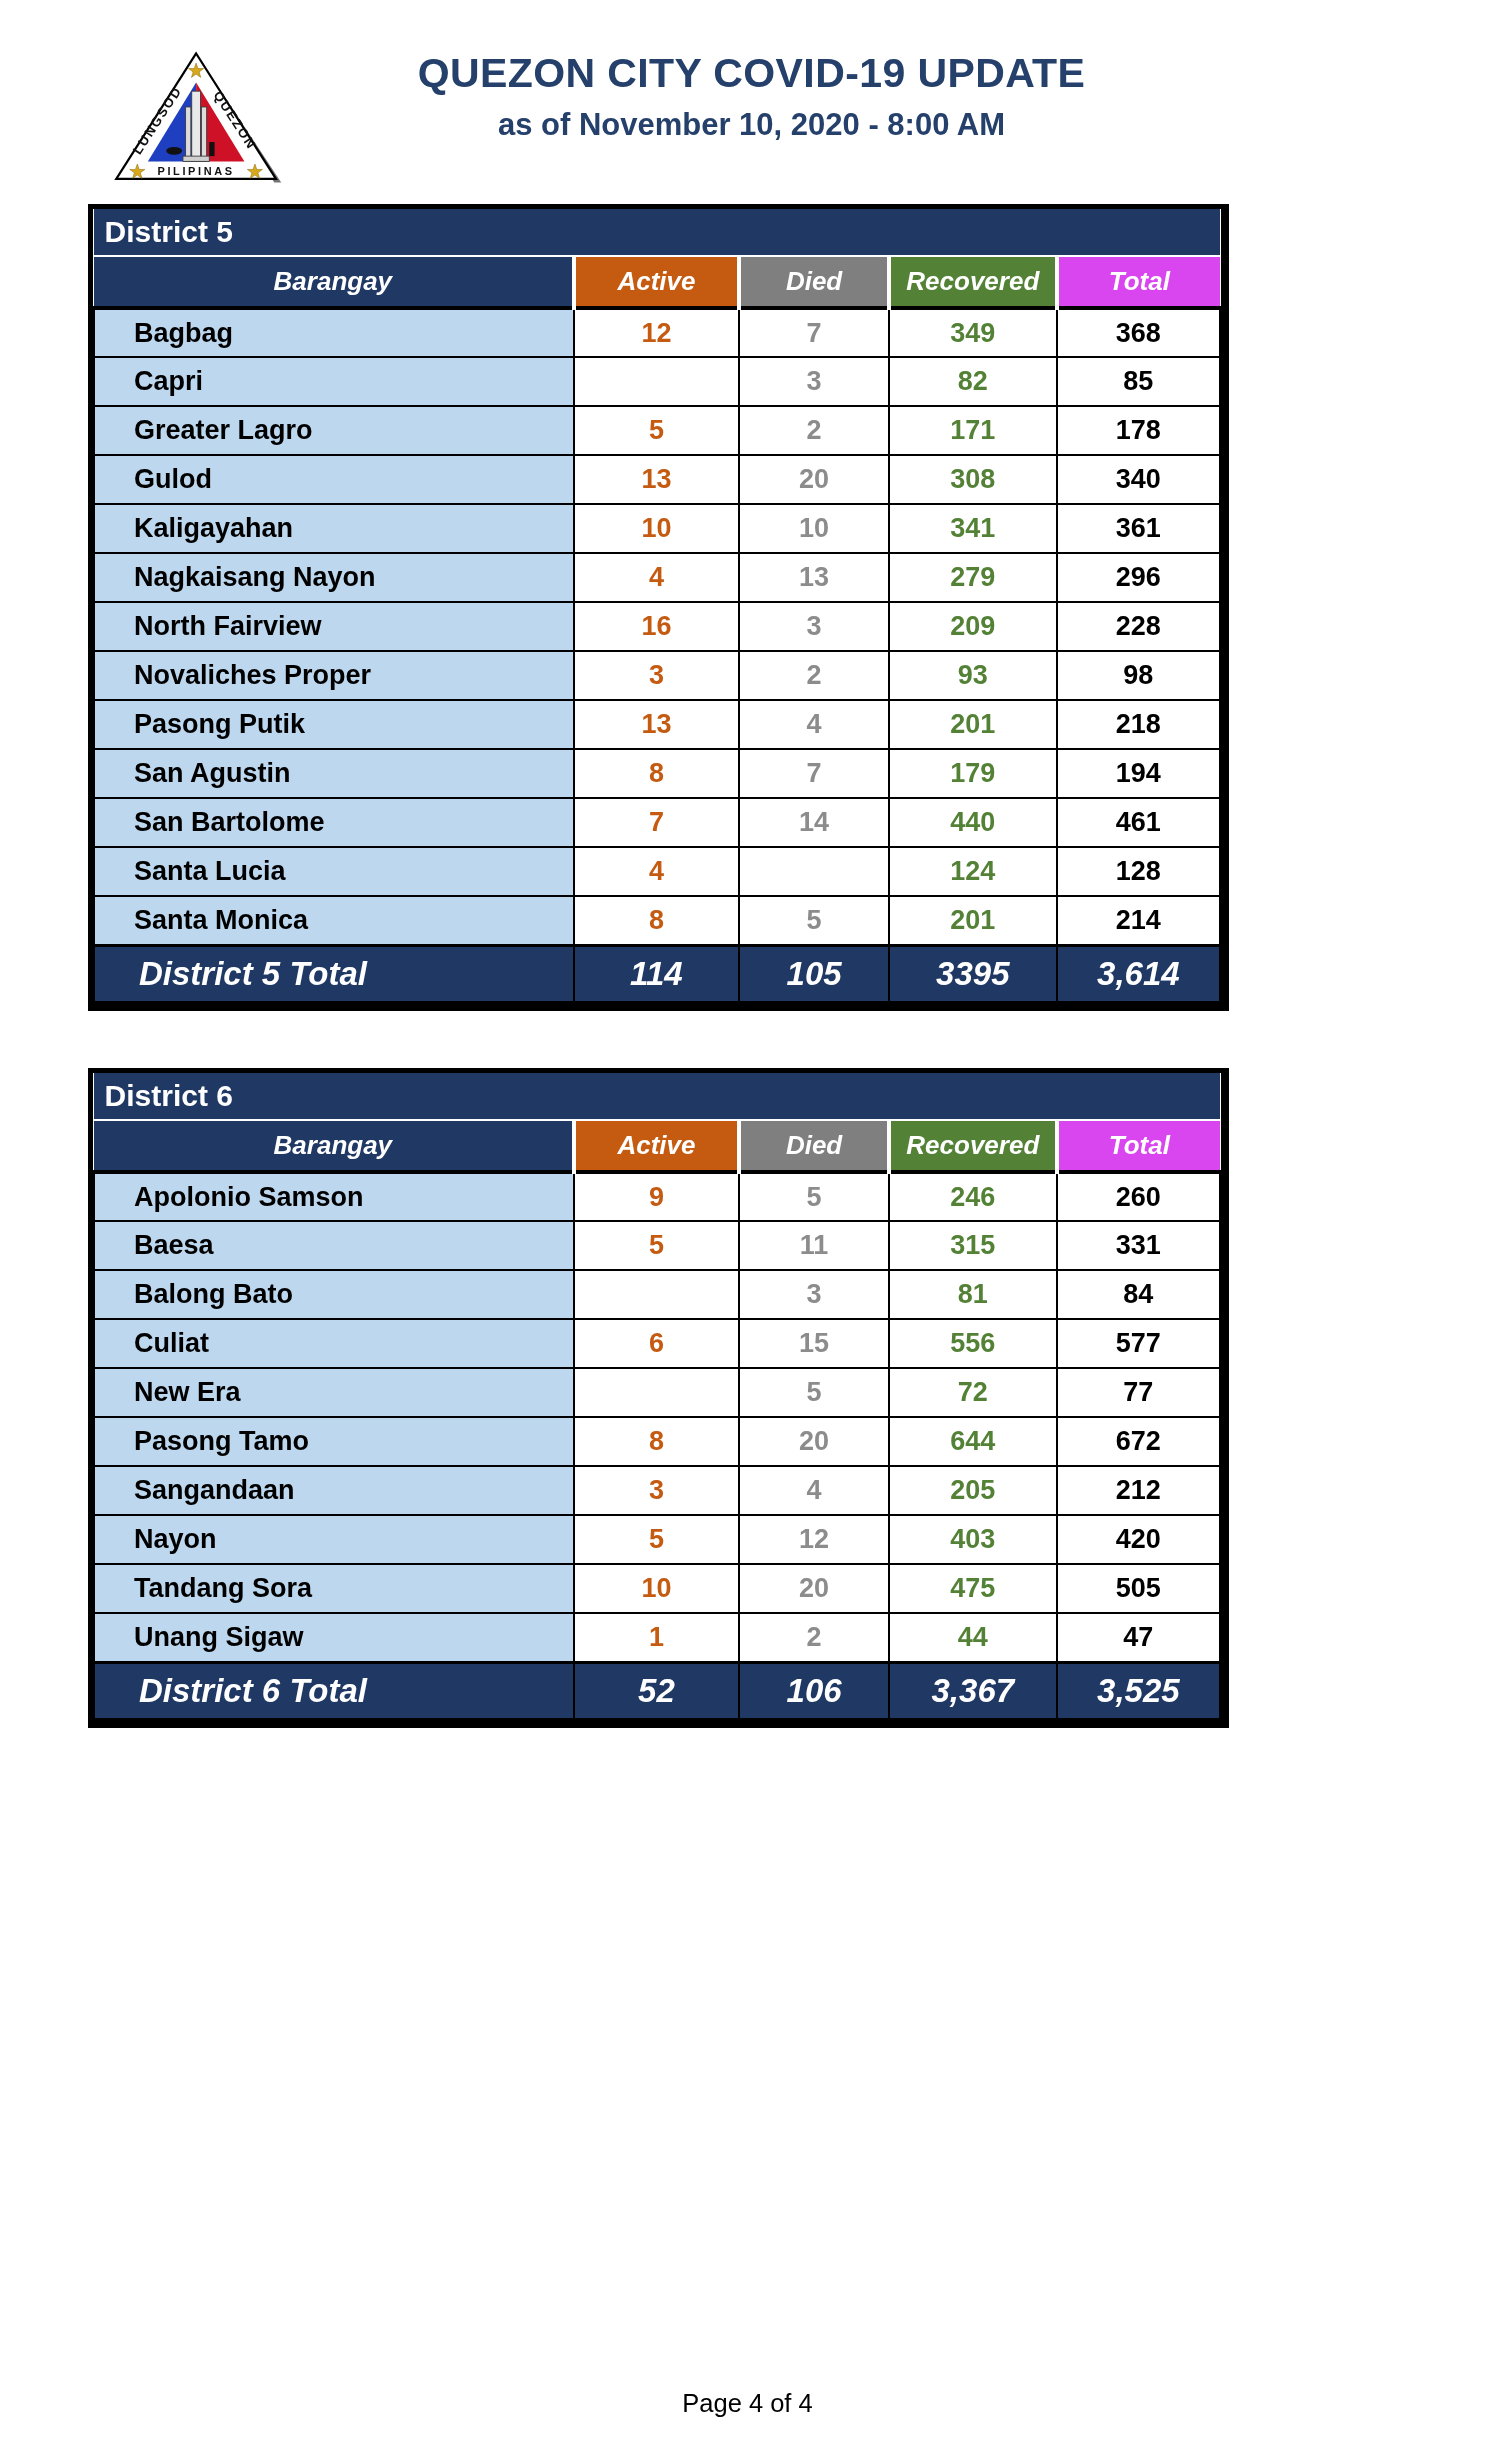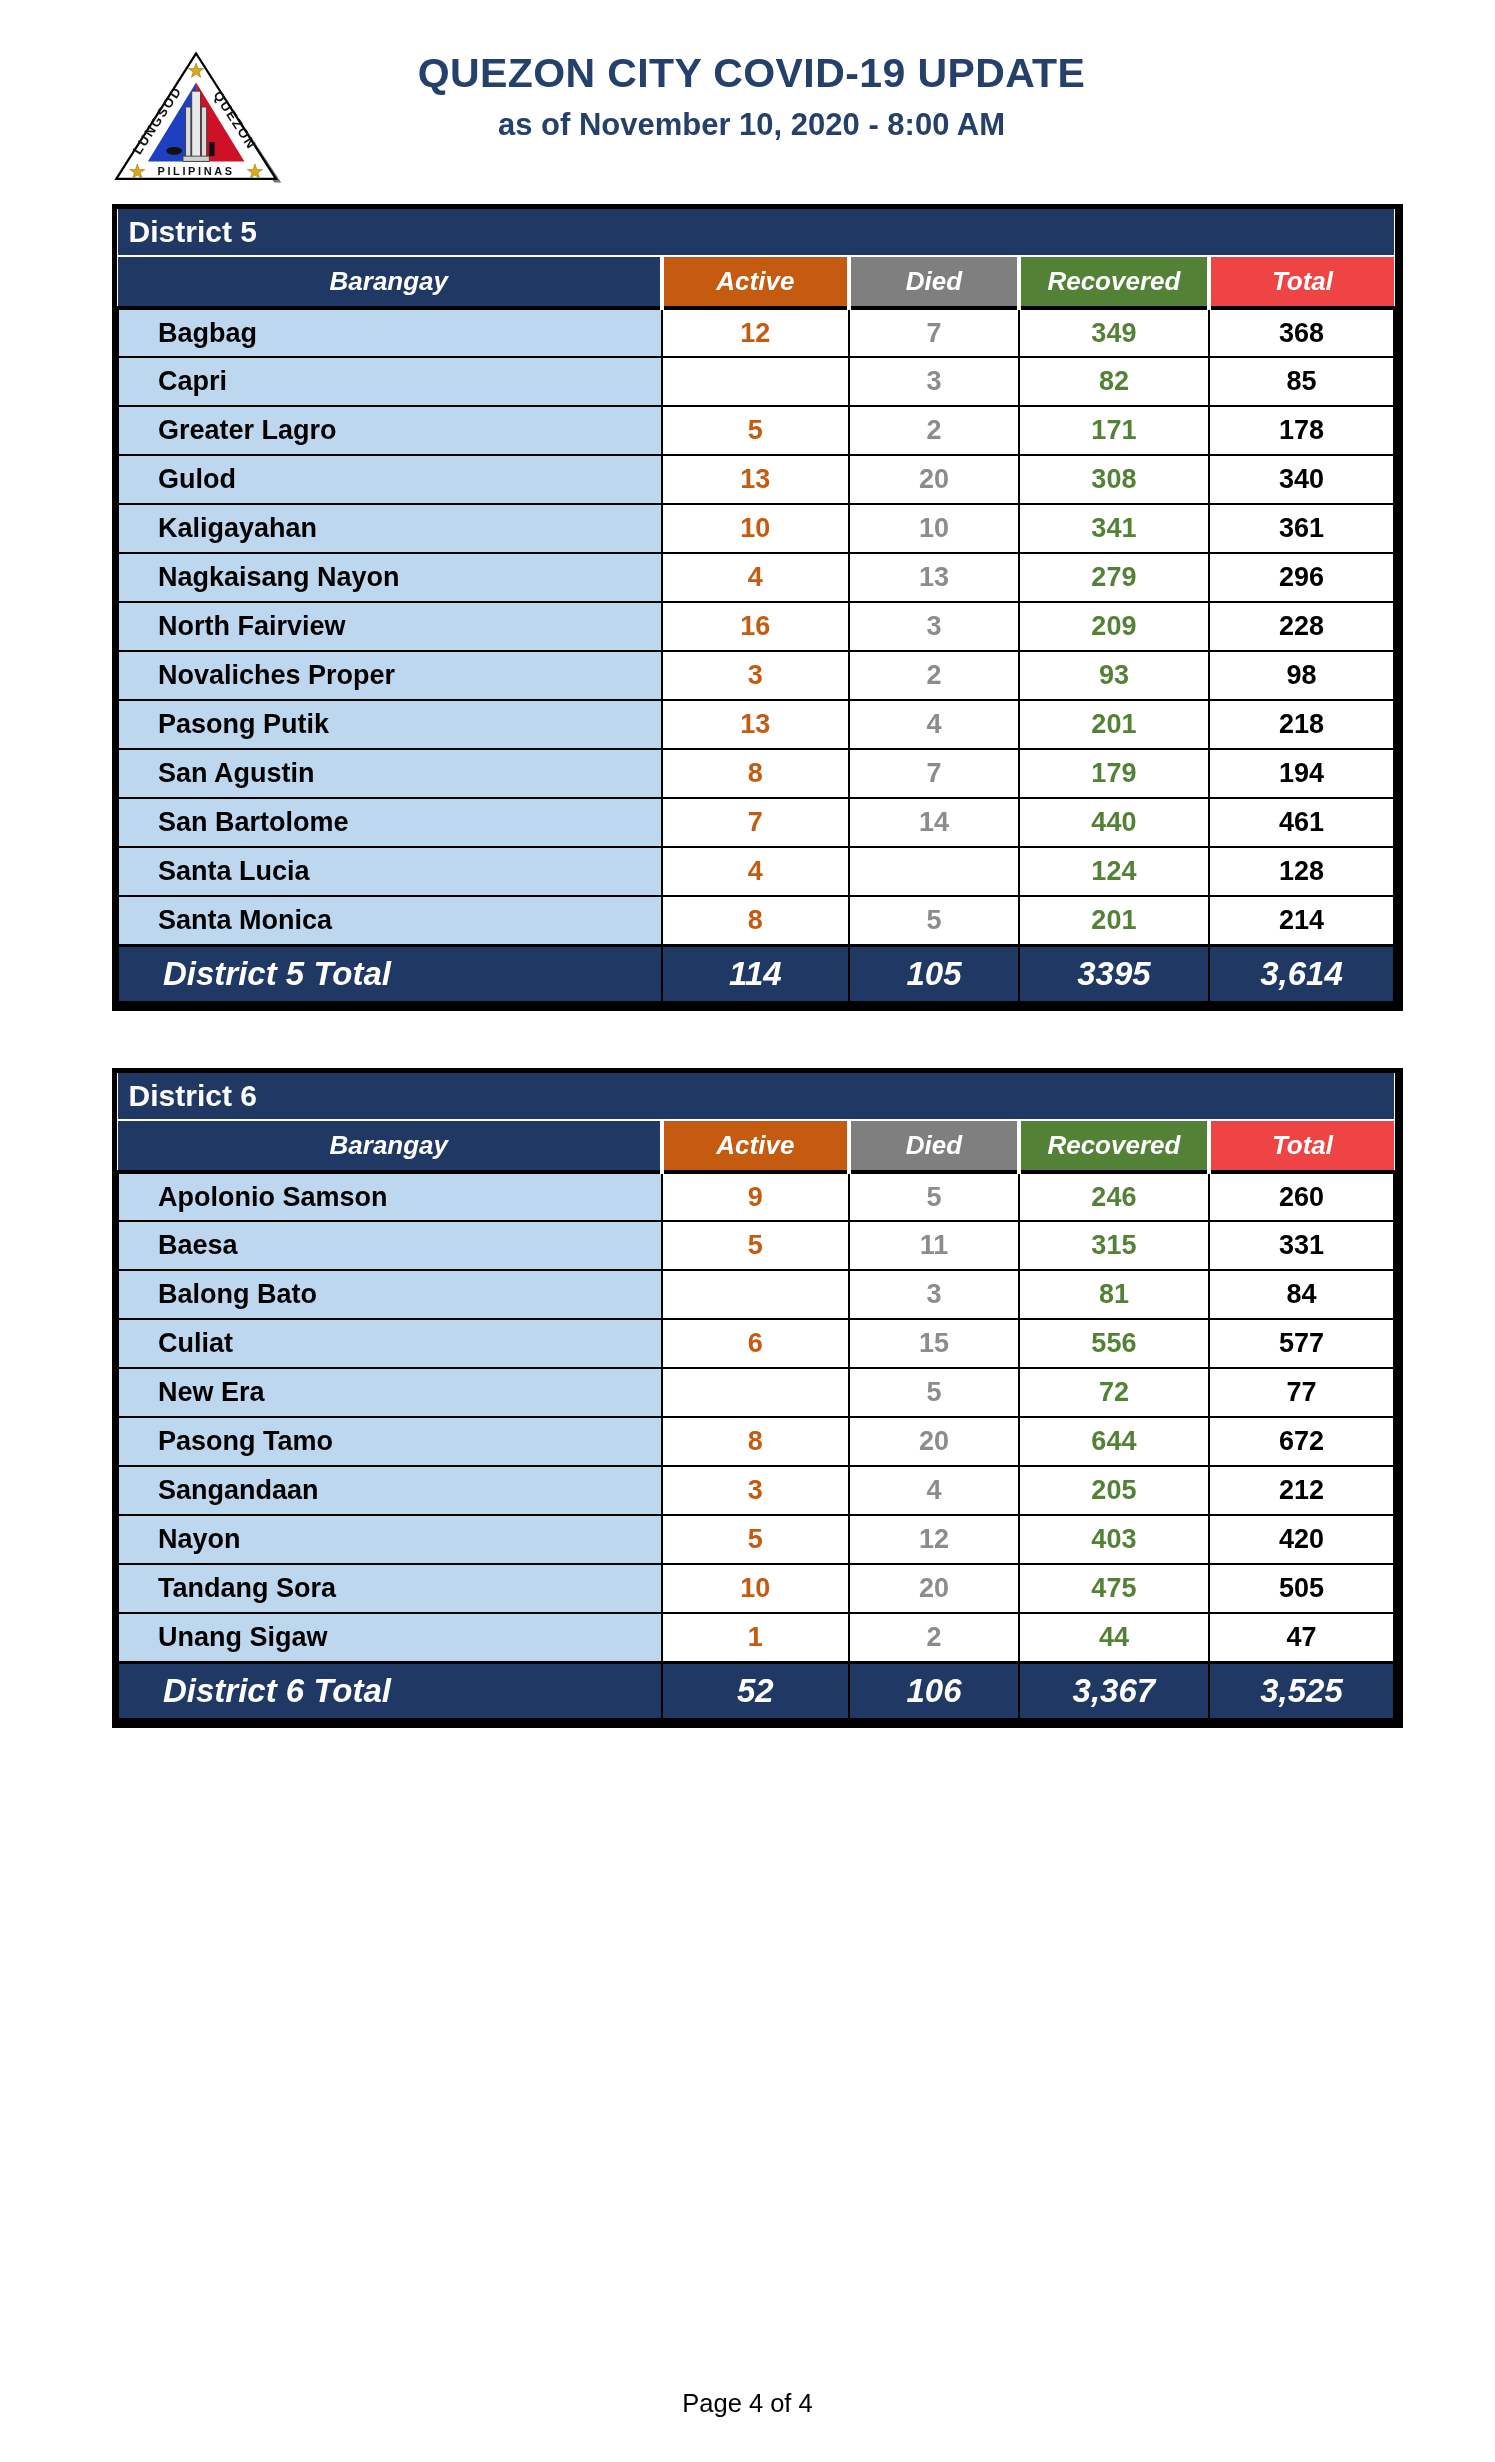--- a/index.html
+++ b/index.html
@@ -22,21 +22,21 @@
   }
   .page-subtitle{
     font-size:31px;font-weight:bold;color:var(--titleblue);margin-top:10.6px;
   }
   .logo{position:absolute;left:111px;top:49px;width:172px;height:137px;}
   .logo svg{width:100%;height:100%;}
   .logo text{font-family:"Liberation Sans", sans-serif;font-weight:bold;fill:#111;}
 
   
   .tbl{
-    position:absolute;left:112px;width:1291px;
+    position:absolute;left:88px;width:1141px;
     border:5.3px solid #000;border-right-width:8px;border-bottom-width:10.6px;
     background:#fff;
   }
   .tbl-1{top:204px;}
   .tbl-2{top:1068px;}
   table.data-table{width:100%;border-collapse:collapse;table-layout:fixed;}
   col.c-barangay{width:42.6%;}
   col.c-active{width:14.7%;}
   col.c-died{width:13.3%;}
   col.c-recovered{width:14.9%;}
@@ -51,21 +51,21 @@
     height:39px;color:#fff;font-weight:bold;font-style:italic;font-size:26px;
     text-align:center;border-left:4.4px solid #fff;border-right:4.4px solid #fff;
     border-top:0;border-bottom:0;padding:9px;
   }
   tr.colhead-row th:first-child{border-left:0;}
   tr.colhead-row th:last-child{border-right:0;}
   th.h-barangay{background:var(--navy);}
   th.h-active{background:var(--orange);}
   th.h-died{background:var(--gray);}
   th.h-recovered{background:var(--green);}
-  th.h-total{background:#ef4444;}
+  th.h-total{background:#d946ef;}
 
   tbody.rows tr{height:49px;}
   tbody.rows td{
     border:2.6px solid #000;font-weight:bold;font-size:27px;
     text-align:center;background:#fff;padding:0;
   }
   tbody.rows tr:first-child td{border-top:4.4px solid #000;}
   tbody.rows td.barangay-cell{
     background:var(--lightblue);text-align:left;padding-left:39px;color:#000;
   }

